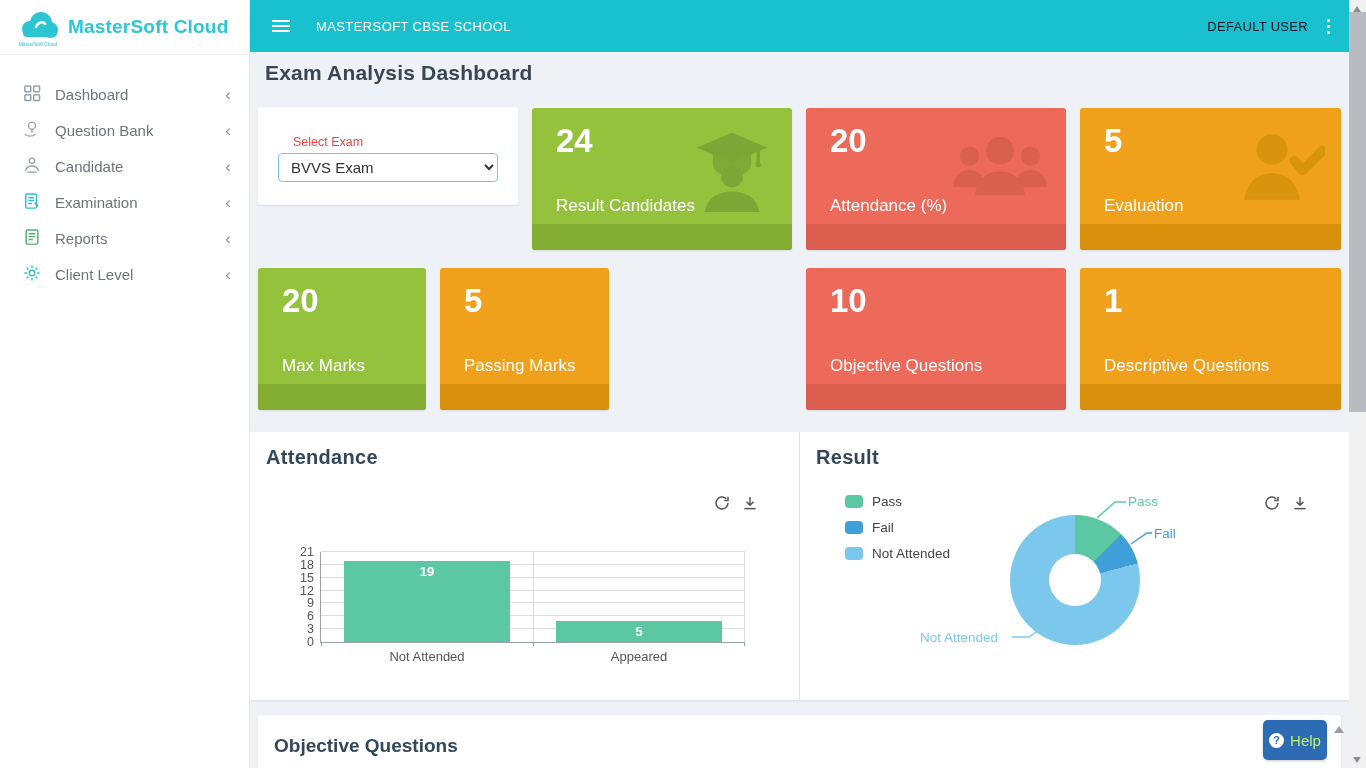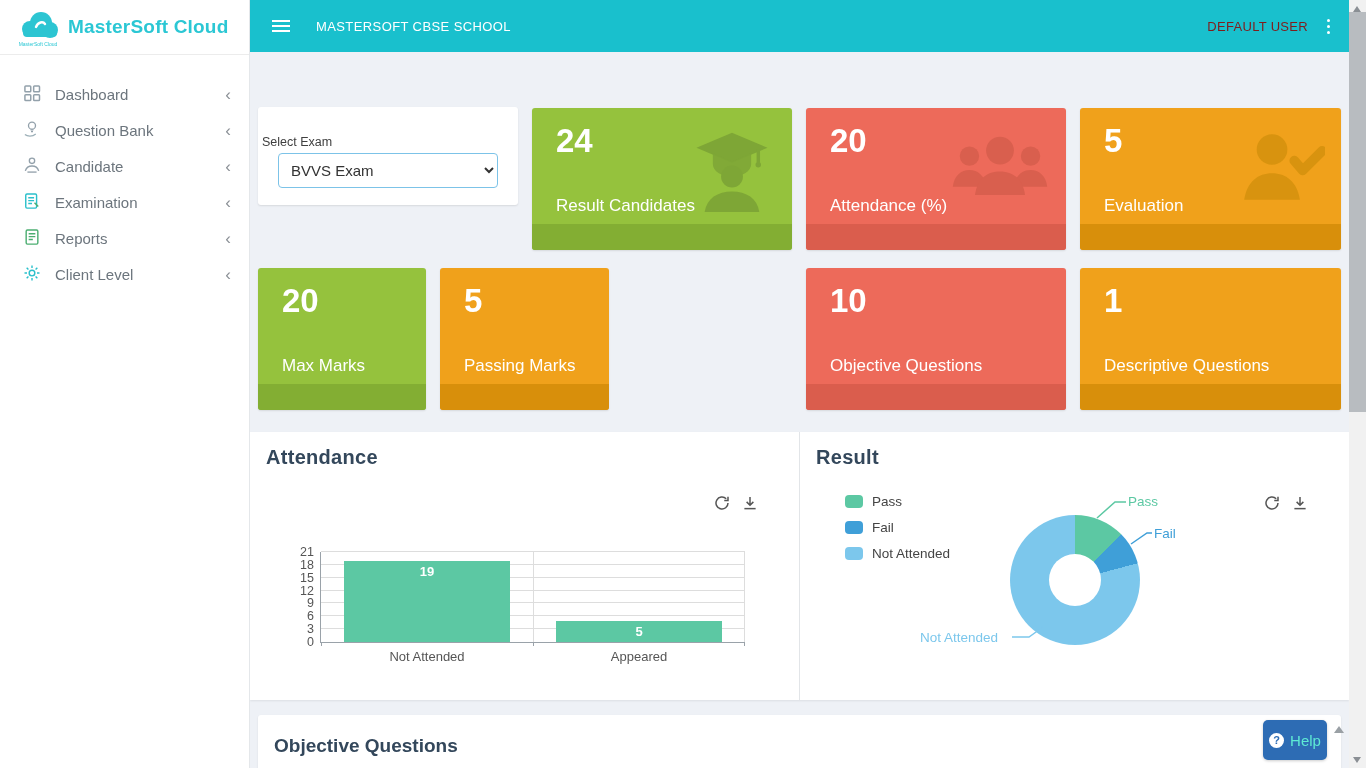--- a/index.html
+++ b/index.html
@@ -17,32 +17,32 @@
   .menu-item .mi-icon { width:20px; height:20px; margin-right:13px; flex:0 0 auto; }
   .menu-item .mi-label { font-size:15px; color:#6c757d; }
   .menu-item .chevron { position:absolute; right:18px; color:#8b9096; font-size:17px; line-height:1; }
 
   
   .topbar { position:absolute; left:250px; top:0; width:1099px; height:52px; background:#19c0cd; display:flex; align-items:center; z-index:4; }
   .hamburger { margin-left:22px; width:18px; cursor:pointer; }
   .hamburger span { display:block; width:18px; height:2px; background:#fff; margin:3px 0; }
   .school-name { margin-left:26px; color:#fff; font-size:13px; letter-spacing:0.4px; }
   .topbar-right { margin-left:auto; display:flex; align-items:center; margin-right:16px; }
-  .user-name { color:#7f1d1d; font-size:13px; letter-spacing:0.3px; margin-right:16px; cursor:pointer; }
+  .user-name { color:#0f172a; font-size:13px; letter-spacing:0.3px; margin-right:16px; cursor:pointer; }
   .vdots { display:flex; flex-direction:column; gap:3px; cursor:pointer; padding:3px; }
   .vdots i { width:3px; height:3px; border-radius:50%; background:#fff; }
 
   
   .content { position:absolute; left:250px; top:52px; width:1099px; height:716px; background:#eef1f6; }
   .page-title { position:absolute; left:15px; top:9px; font-size:21px; font-weight:bold; color:#3a4651; letter-spacing:0.2px; }
 
   .card { box-shadow:0 1px 2px rgba(0,0,0,0.10); border-radius:3px; }
   .filter-card { position:absolute; left:8px; top:55px; width:260px; height:98px; background:#fff; }
-  .filter-label { position:absolute; left:4px; top:28px; font-size:12.5px; color:#404040; }
-  .exam-select { position:absolute; left:20px; top:46px; width:220px; height:35px; border:1px solid #7cc3e8; border-radius:4px; font-size:15px; color:#333; padding:0 8px; background:#fff; font-family:"Liberation Sans", sans-serif; }
+  .filter-label { position:absolute; left:35px; top:28px; font-size:12.5px; color:#ef4444; }
+  .exam-select { position:absolute; left:20px; top:46px; width:220px; height:29px; border:1px solid #7cc3e8; border-radius:4px; font-size:15px; color:#333; padding:0 8px; background:#fff; font-family:"Liberation Sans", sans-serif; }
 
   .stat { position:absolute; color:#fff; overflow:hidden; }
   .stat .num { position:absolute; left:24px; top:14px; font-size:33px; font-weight:bold; }
   .stat .lbl { position:absolute; left:24px; bottom:34px; font-size:17px; }
   .stat .strip { position:absolute; left:0; right:0; bottom:0; height:26px; }
   .stat .card-icon { position:absolute; right:16px; top:22px; }
 
   .theme-green { background:#95c23d; } .theme-green .strip { background:#83ae33; } .theme-green .card-icon { color:#7ea636; }
   .theme-red { background:#ed6a5a; } .theme-red .strip { background:#da5d4d; } .theme-red .card-icon { color:#d95f4e; }
   .theme-orange { background:#f0a11b; } .theme-orange .strip { background:#d88f0b; } .theme-orange .card-icon { color:#d8930f; }
@@ -88,21 +88,21 @@
   .co-fail { left:354px; top:94px; }
   .co-na { left:120px; top:198px; }
 
   
   .objective-panel { position:absolute; left:8px; top:663px; width:1083px; height:105px; background:#fff; }
   .objective-title { position:absolute; left:16px; top:20px; font-size:19px; font-weight:bold; color:#33475b; }
 
   
   .help-btn { position:absolute; left:1263px; top:720px; width:64px; height:40px; background:#2d6cb4; border-radius:5px; display:flex; align-items:center; justify-content:center; gap:6px; cursor:pointer; z-index:9; box-shadow:0 1px 3px rgba(0,0,0,0.2); }
   .help-q { width:15px; height:15px; border-radius:50%; background:#fff; color:#2d6cb4; font-size:11px; font-weight:bold; display:flex; align-items:center; justify-content:center; }
-  .help-label { color:#5eead4; font-size:15px; }
+  .help-label { color:#bef264; font-size:15px; }
 
   
   .scrollbar { position:absolute; right:0; top:0; width:17px; height:768px; background:#f1f1f1; z-index:10; }
   .sb-thumb { position:absolute; left:0; top:12px; width:17px; height:400px; background:#b8bcc0; cursor:pointer; }
   .tri-up, .tri-down { position:absolute; left:4px; width:0; height:0; border-left:4.5px solid transparent; border-right:4.5px solid transparent; }
   .tri-up { top:6px; border-bottom:6px solid #8a8f94; }
   .tri-down { bottom:5px; border-top:6px solid #8a8f94; }
   .mini-up { position:absolute; left:1334px; top:726px; width:0; height:0; border-left:5px solid transparent; border-right:5px solid transparent; border-bottom:7px solid #9aa0a5; z-index:8; }
 </style>
 </head>
@@ -206,20 +206,21 @@
       <span class="user-name">DEFAULT USER</span>
       <span class="vdots">
           <i></i>
           <i></i>
           <i></i>
         </span>
     </div>
   </header>
 
   <main class="content">
+    <h1 class="page-title">Exam Analysis Dashboard</h1>
 
     <div class="card filter-card">
       <label class="filter-label">Select Exam</label>
       <select class="exam-select">
         <option>BVVS Exam</option>
       </select>
     </div>
 
     <div class="card stat r1c1 theme-green">
       <div class="num">24</div>

